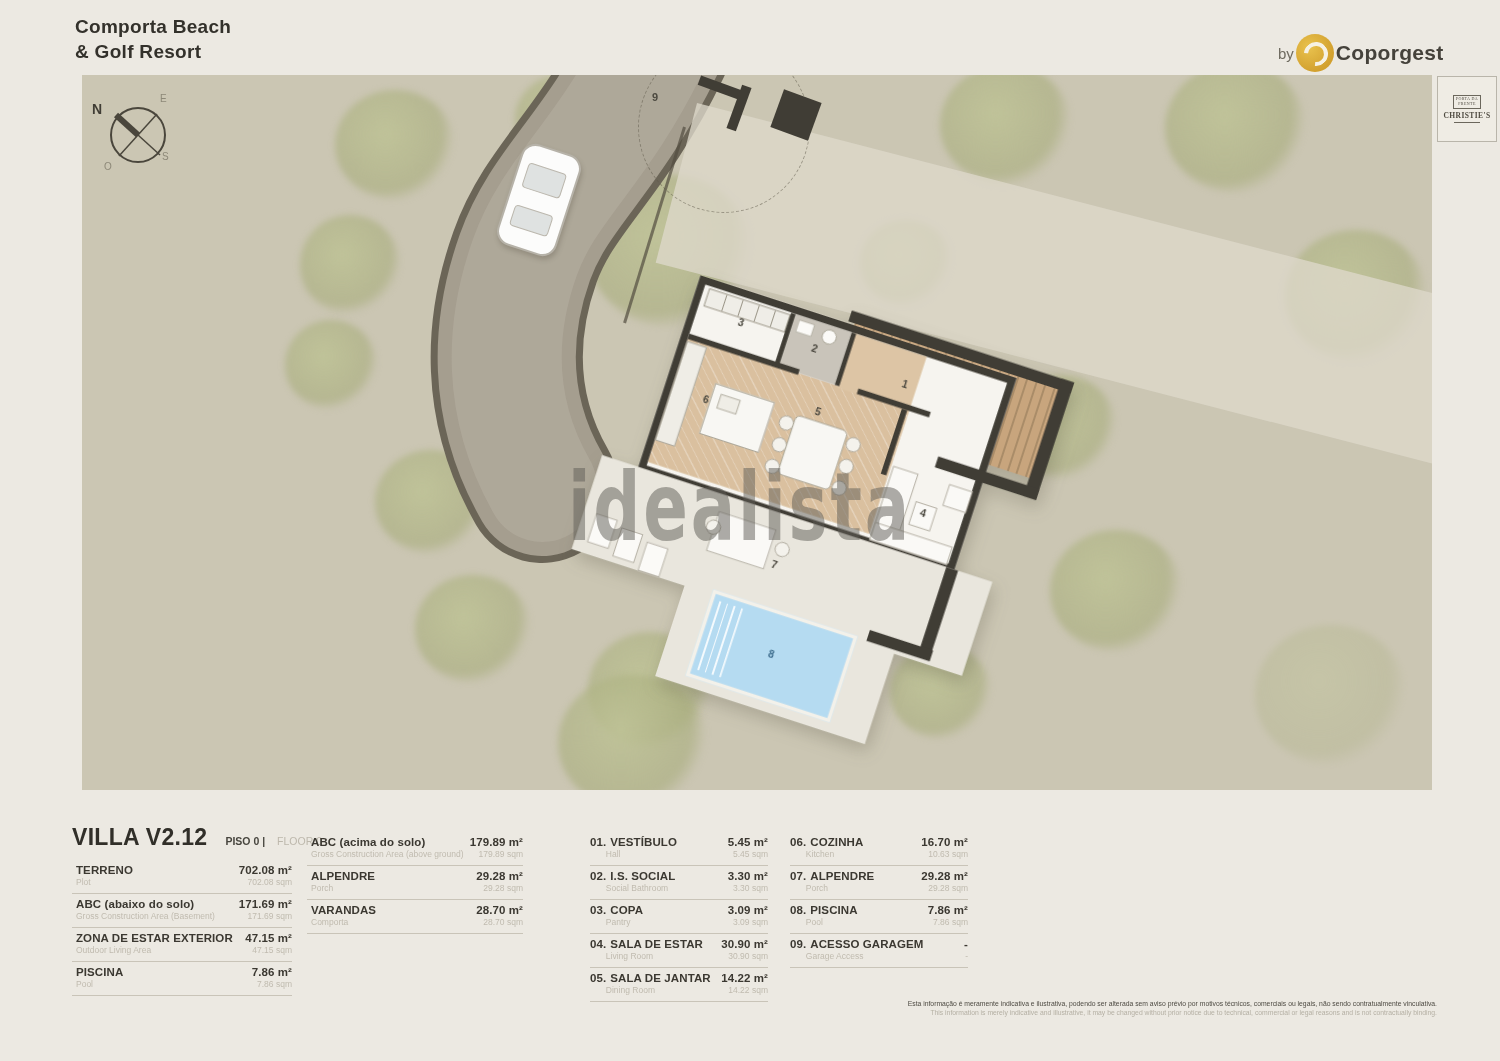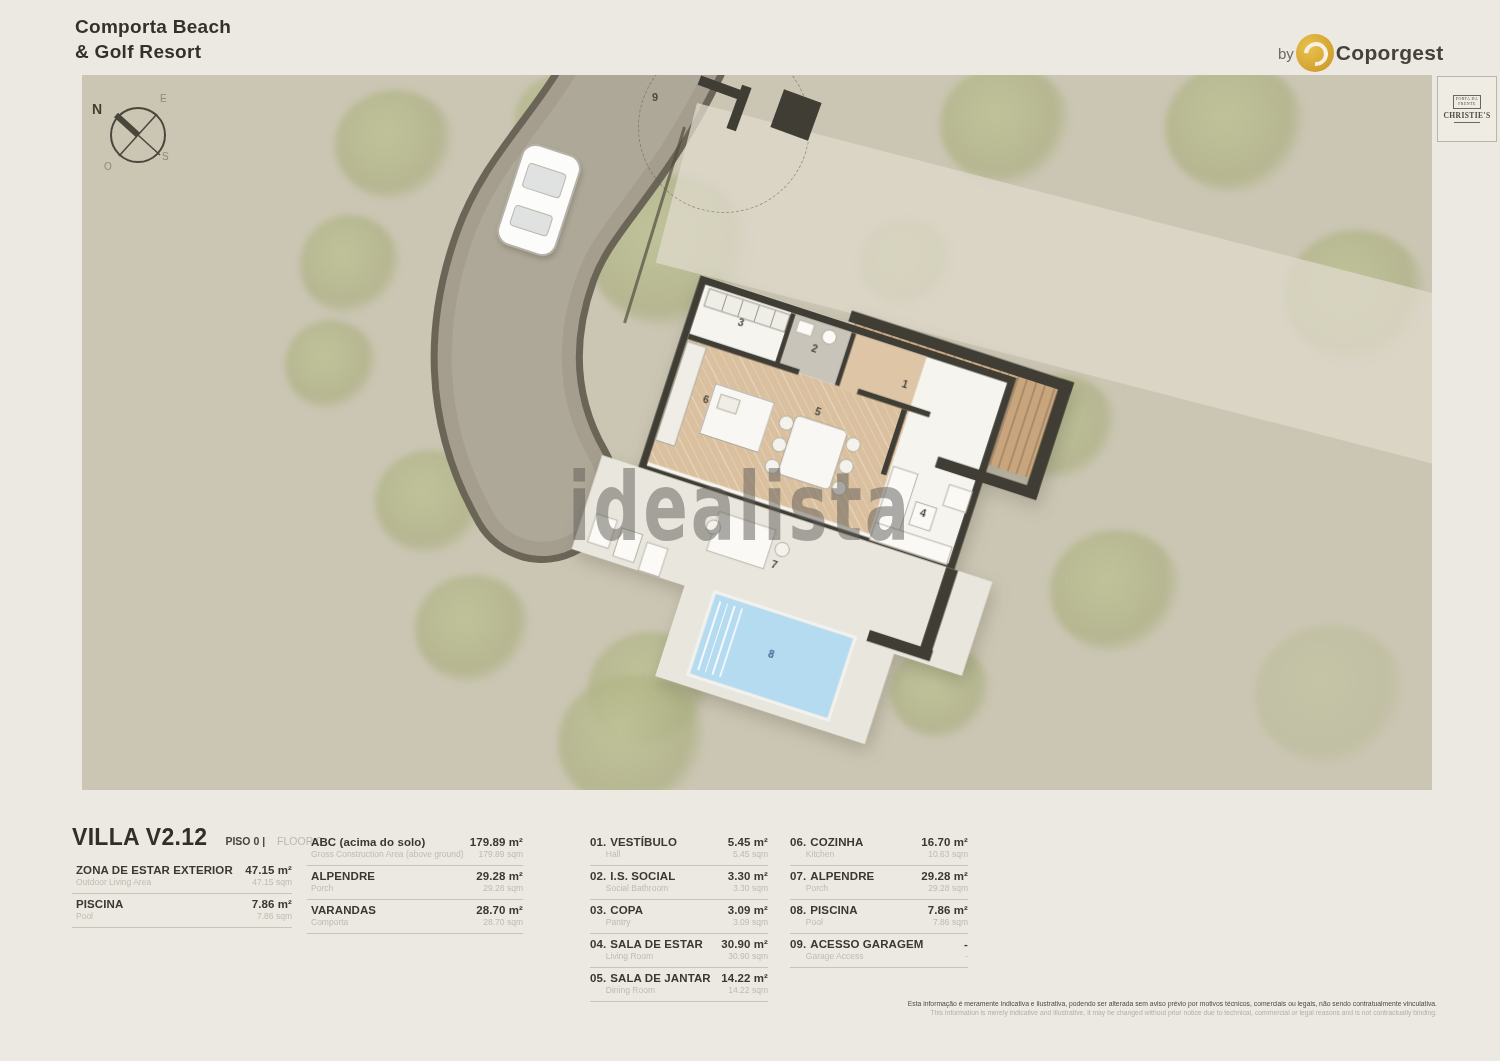--- a/index.html
+++ b/index.html
@@ -250,21 +250,41 @@
 
 <div class="legend-head">
   <span class="vt">VILLA V2.12</span>
   <span>
     <span class="piso">PISO 0 |</span><span class="floor">FLOOR 0</span>
   </span>
 </div>
 
 <div class="lcol" style="left:72px;top:860px;width:220px">
 
-
+    <div class="lentry">
+      <div class="lrow">
+        <span><span class="num"></span><span>TERRENO</span></span>
+        <span>702.08 m²</span>
+      </div>
+      <div class="lsub">
+        <span><span class="num"></span><span>Plot</span></span>
+        <span>702.08 sqm</span>
+      </div>
+    </div>
+
+    <div class="lentry">
+      <div class="lrow">
+        <span><span class="num"></span><span>ABC (abaixo do solo)</span></span>
+        <span>171.69 m²</span>
+      </div>
+      <div class="lsub">
+        <span><span class="num"></span><span>Gross Construction Area (Basement)</span></span>
+        <span>171.69 sqm</span>
+      </div>
+    </div>
 
     <div class="lentry">
       <div class="lrow">
         <span><span class="num"></span><span>ZONA DE ESTAR EXTERIOR</span></span>
         <span>47.15 m²</span>
       </div>
       <div class="lsub">
         <span><span class="num"></span><span>Outdoor Living Area</span></span>
         <span>47.15 sqm</span>
       </div>

